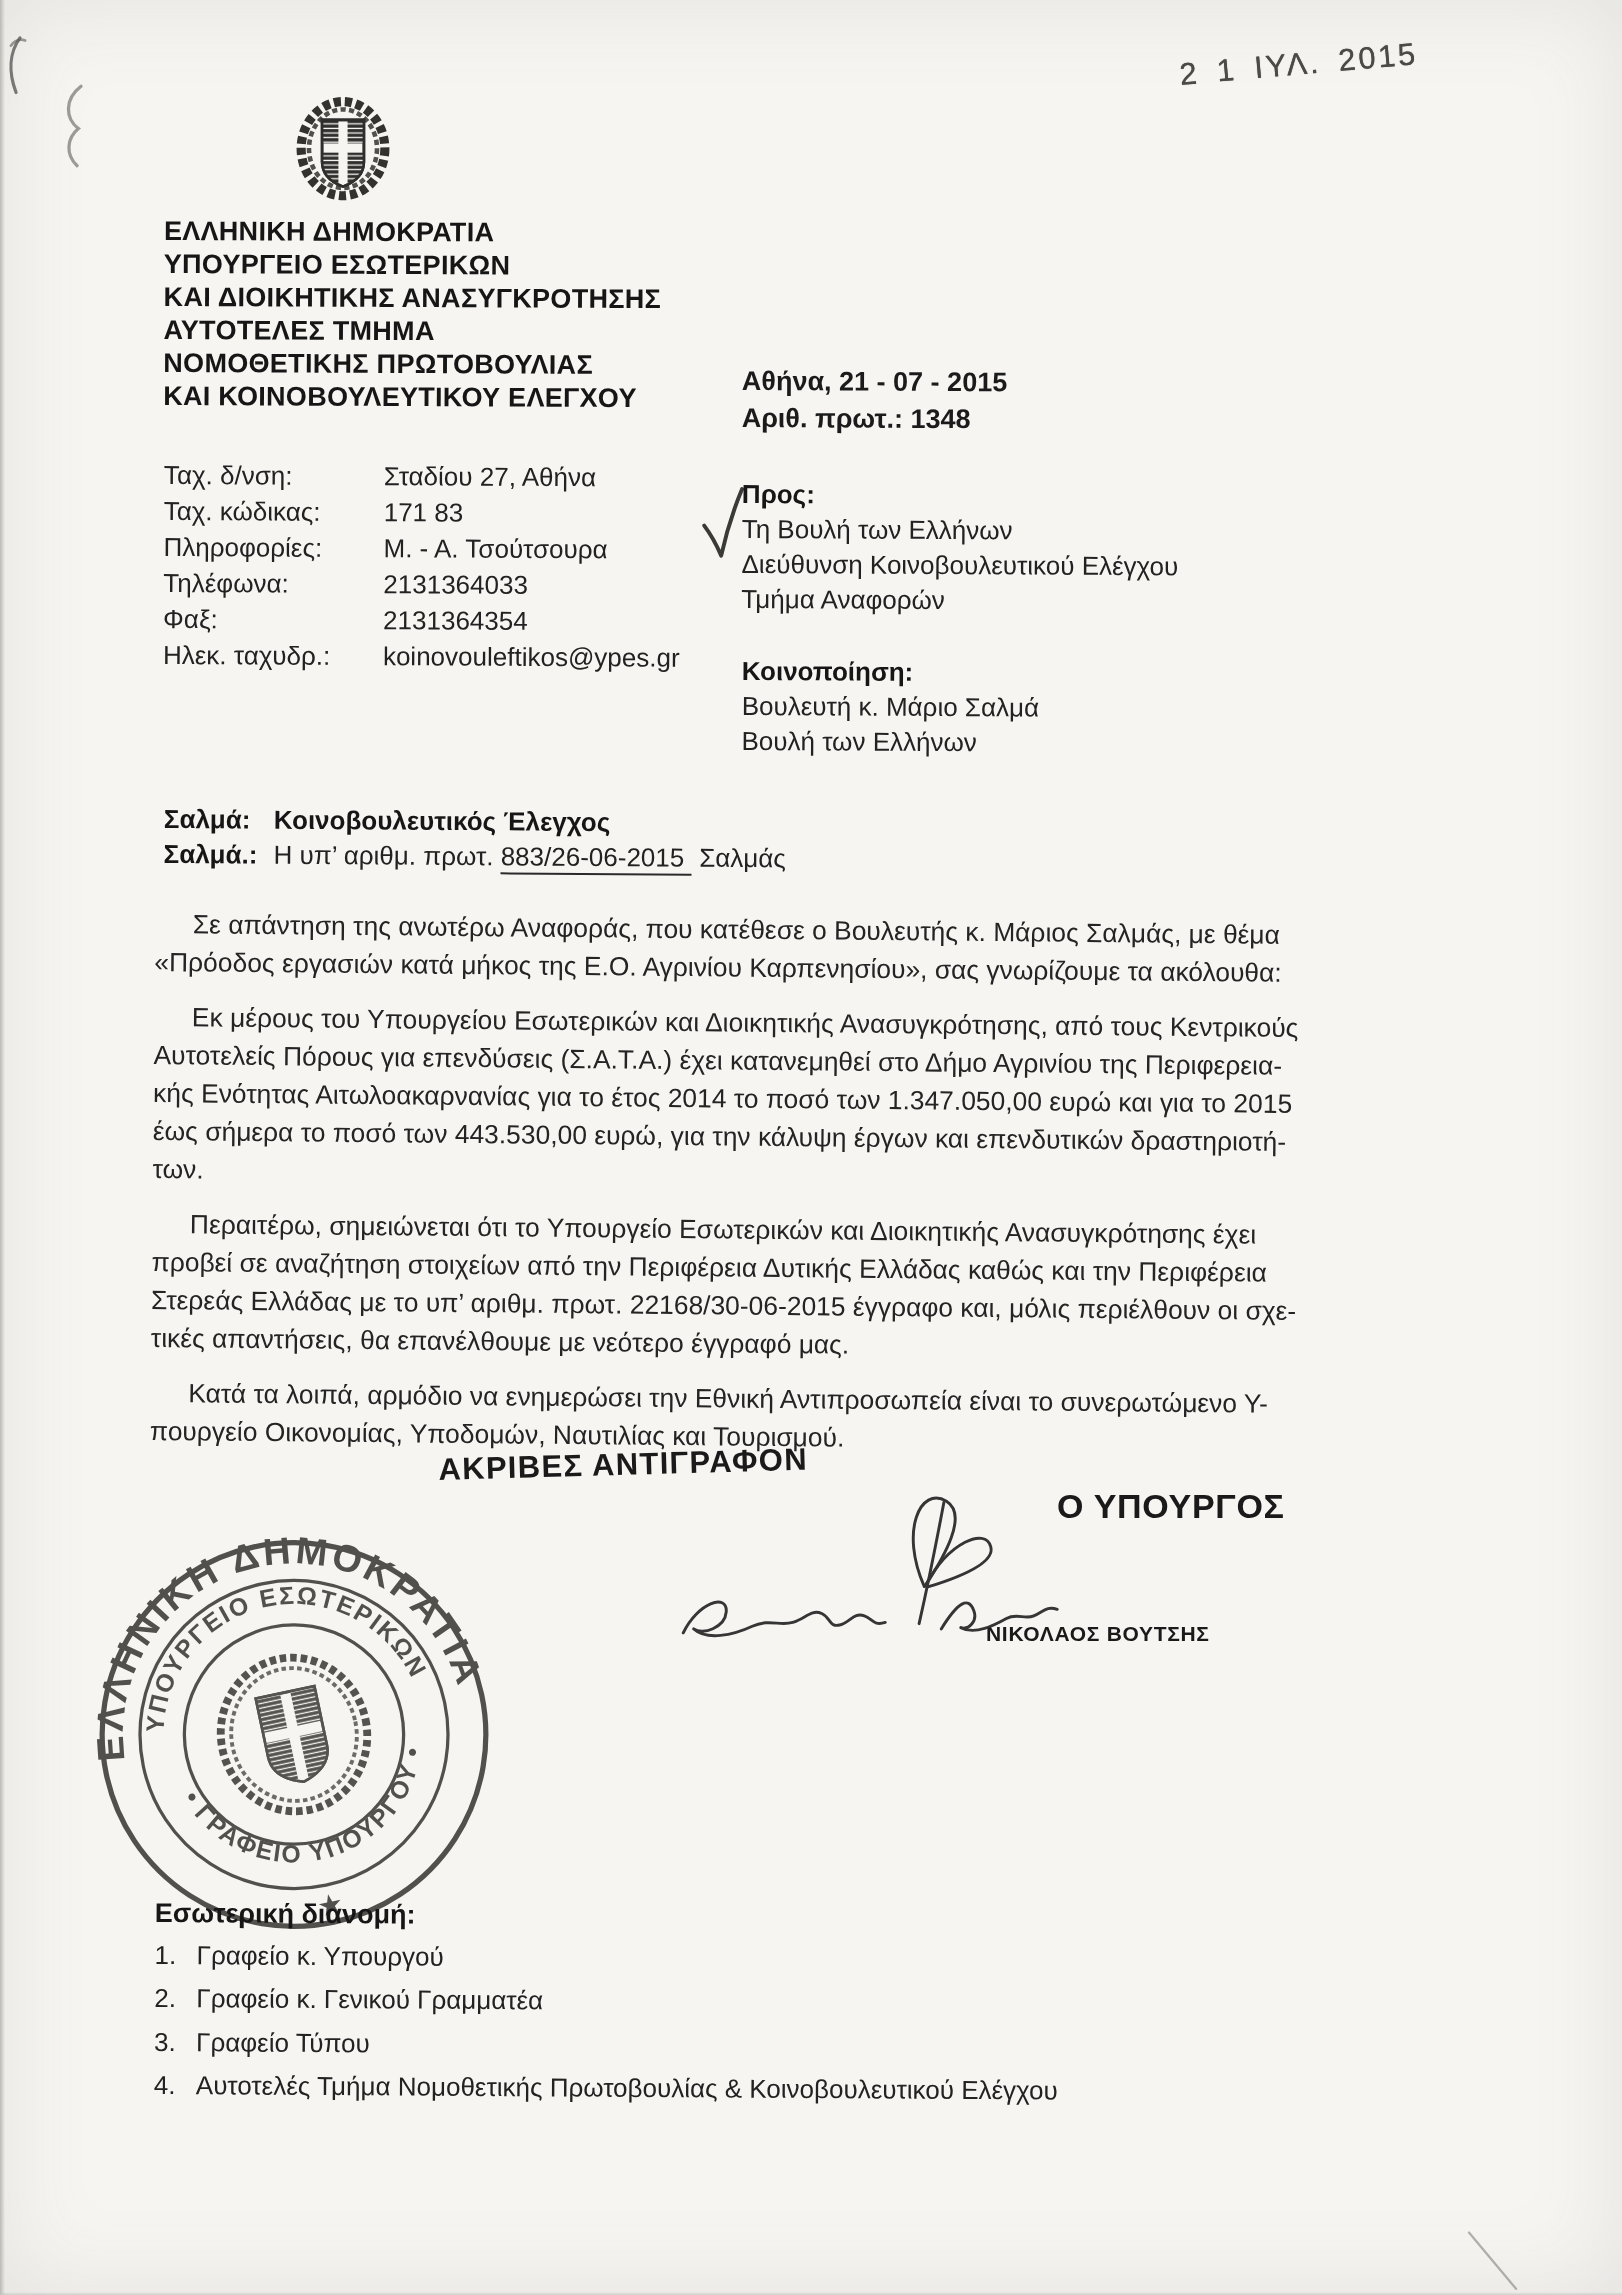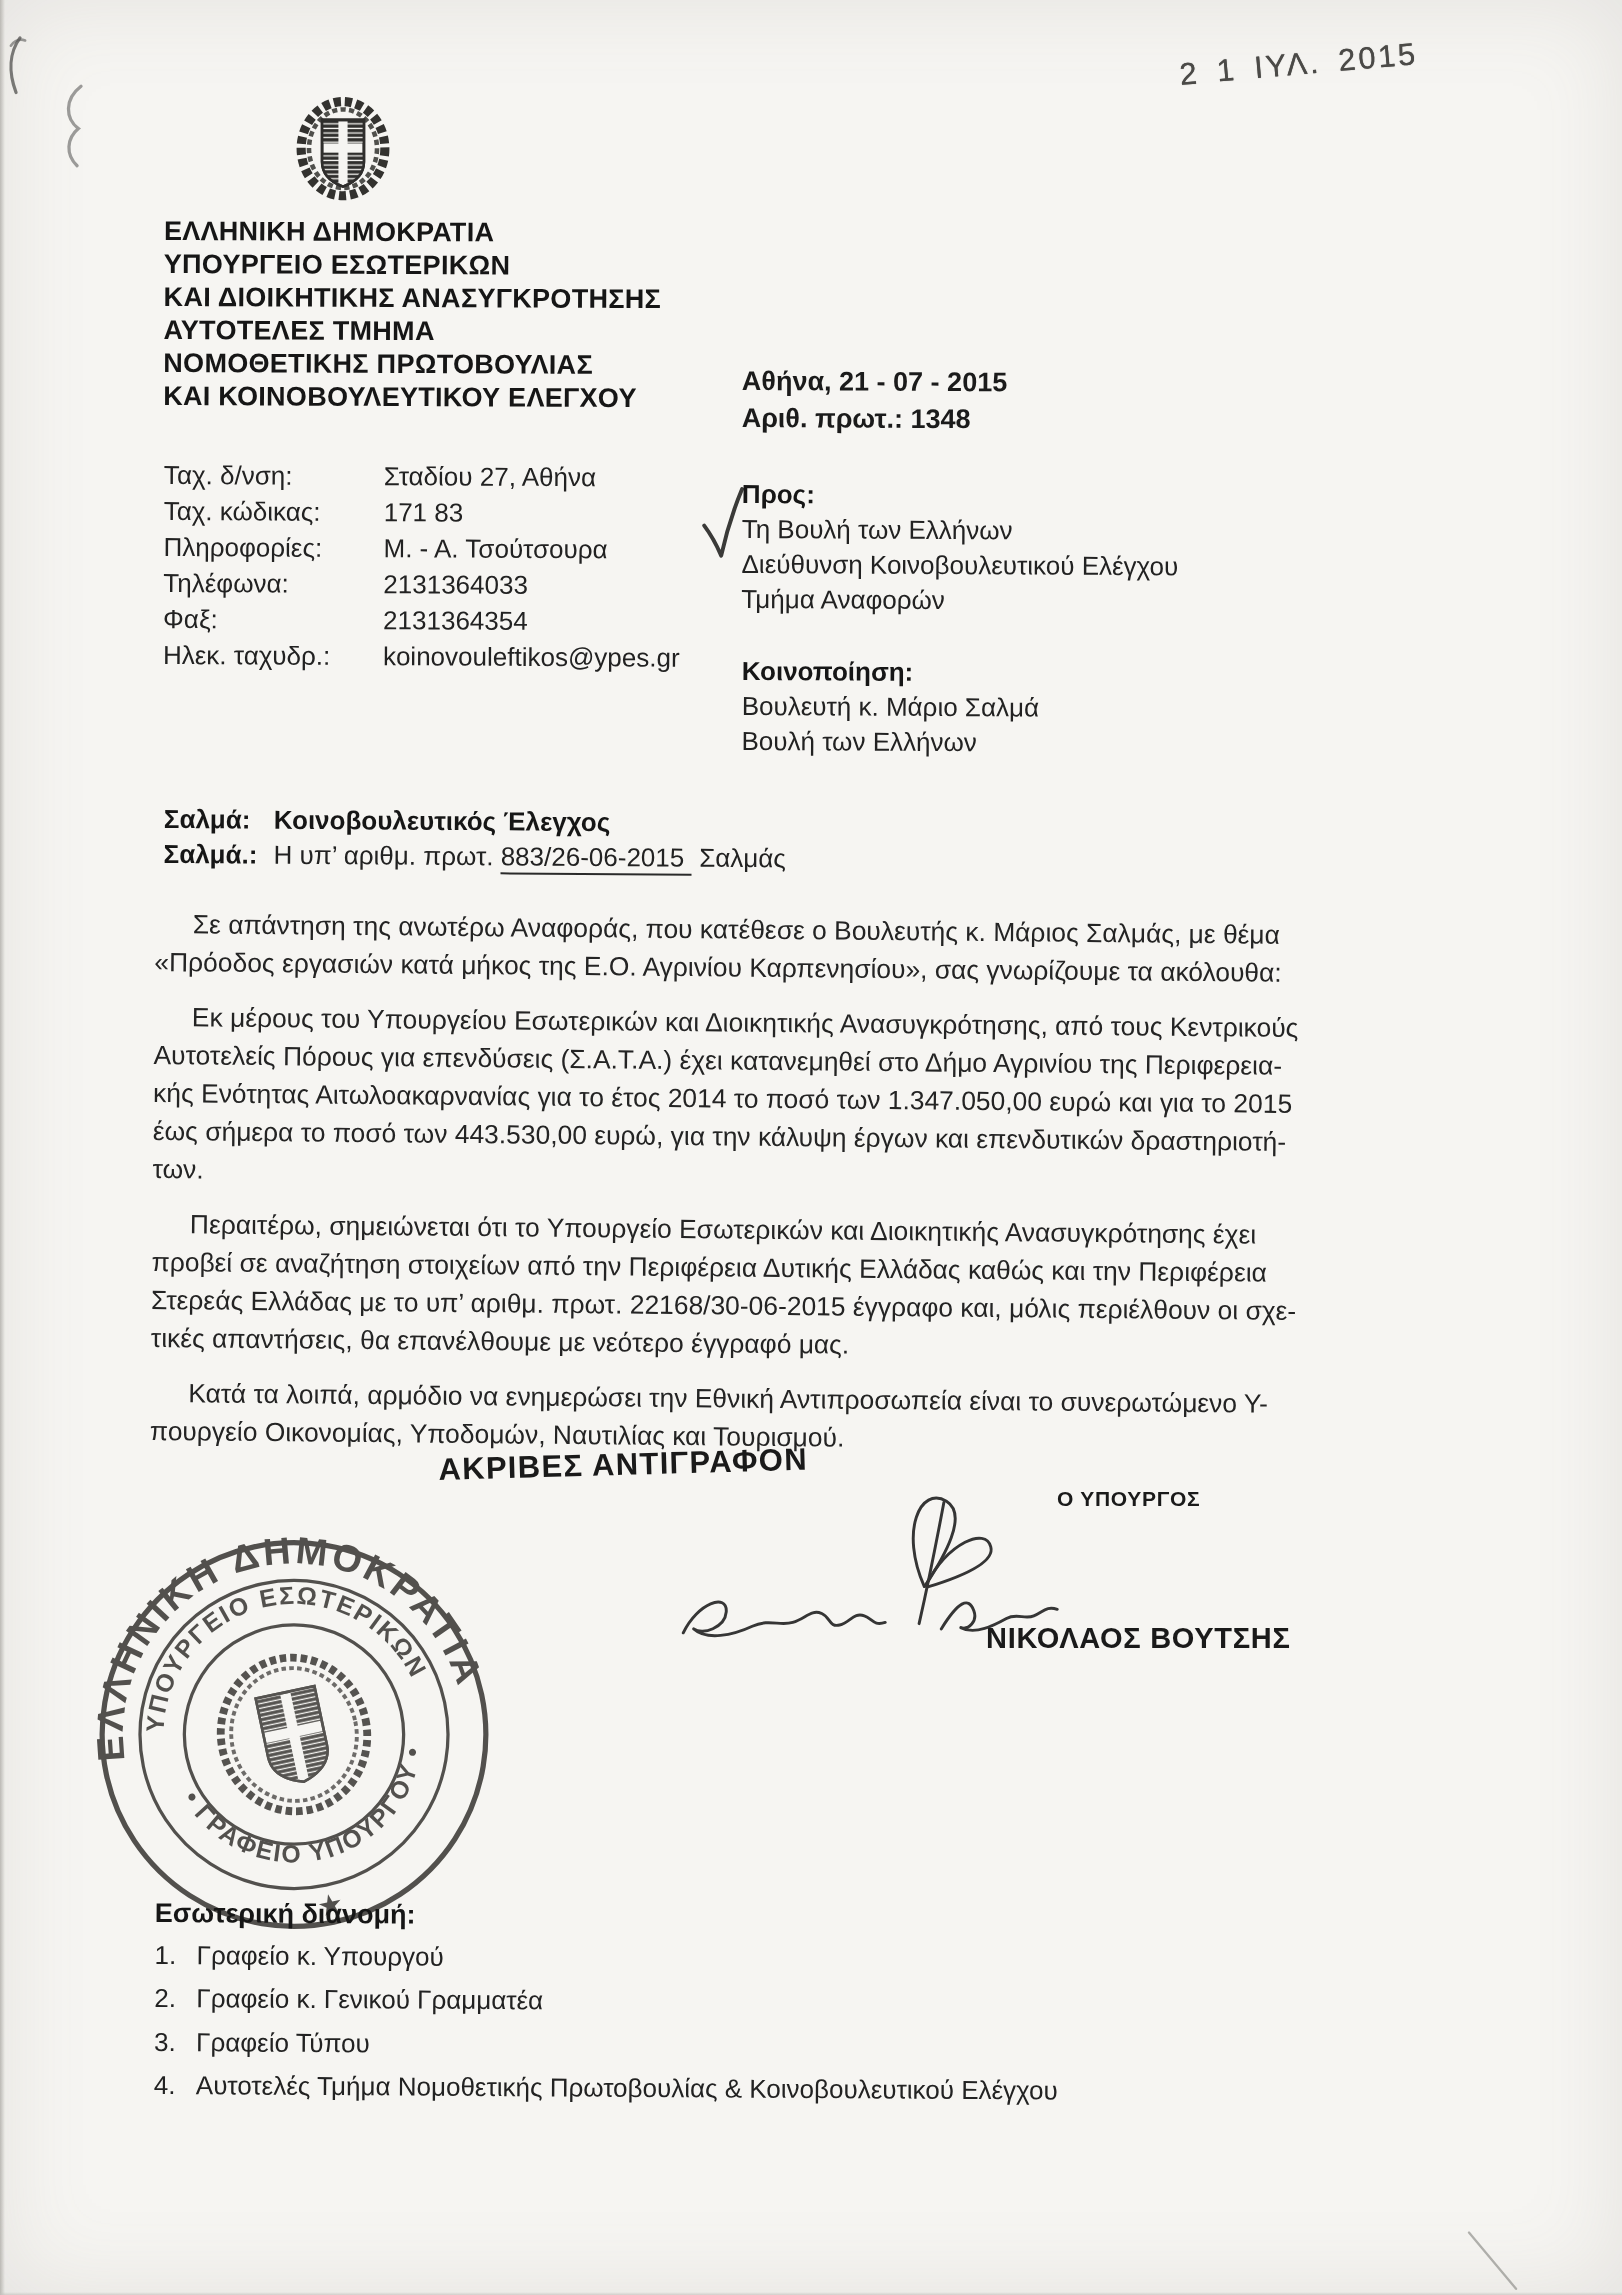--- a/index.html
+++ b/index.html
@@ -68,25 +68,25 @@
     font-size:26.4px;line-height:38px;color:#242424;
     transform:rotate(.55deg);transform-origin:left top;
   }
   .para{white-space:pre-line;text-indent:38px;margin:0 0 17px 0;}
   .certification{
     left:438px;top:1452px;
     font-weight:700;font-size:31px;letter-spacing:1.3px;color:#1a1a1a;
     transform:rotate(-1.6deg);transform-origin:left top;white-space:nowrap;
   }
   .minister-title{
-    left:1057px;top:1487px;font-weight:700;font-size:21px;
+    left:1057px;top:1487px;font-weight:700;font-size:34px;
     letter-spacing:0.7px;color:#1a1a1a;white-space:nowrap;
   }
   .minister-name{
-    left:986px;top:1622px;font-weight:700;font-size:29px;
+    left:986px;top:1622px;font-weight:700;font-size:21px;
     letter-spacing:0.7px;color:#1a1a1a;white-space:nowrap;
   }
   .distribution{
     left:155px;top:1897px;font-size:26px;line-height:33px;
     transform:rotate(.35deg);transform-origin:left top;white-space:nowrap;
   }
   .distribution .title{font-weight:700;font-size:27px;margin-bottom:9px;color:#161616;}
   .dist-item{display:flex;margin-bottom:10.4px;}
   .dist-item .num{width:42px;flex:0 0 auto;}
   svg{display:block;}

